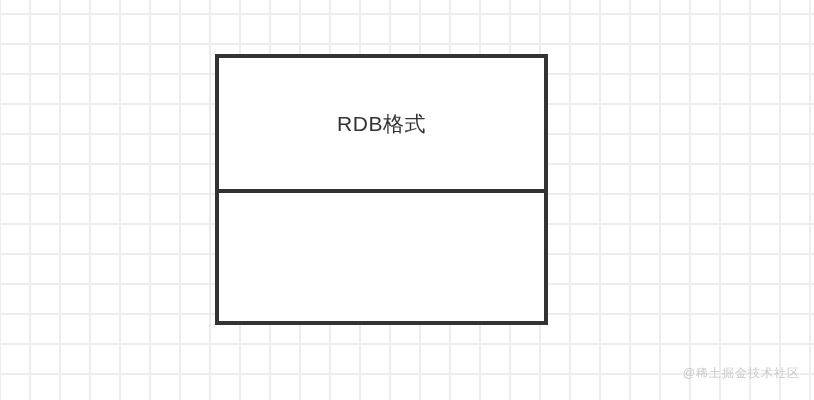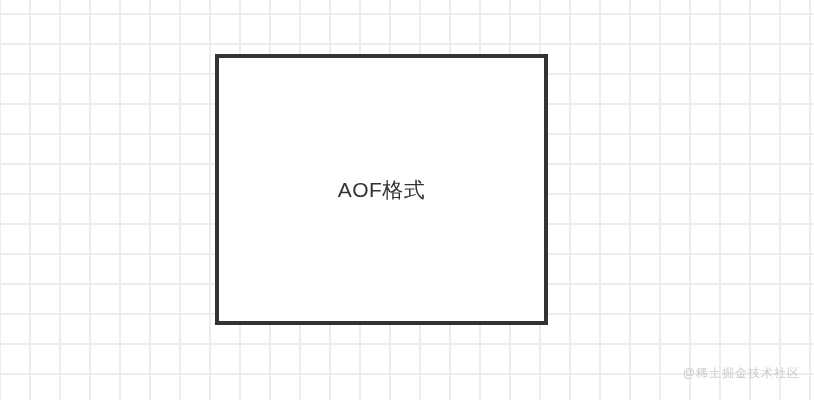--- a/index.html
+++ b/index.html
@@ -62,20 +62,20 @@
     letter-spacing: 1px;
     user-select: none;
   }
 </style>
 </head>
 <body>
 
 <div class="canvas">
 
   <div class="stacked-box">
-    <div class="cell cell-bottom">
-      <span>AOF格式</span>
+    <div class="cell cell-top">
+      <span>RDB格式</span>
     </div>
   </div>
 
   <div class="watermark">@稀土掘金技术社区</div>
 
 </div>
 
 </body></html>

